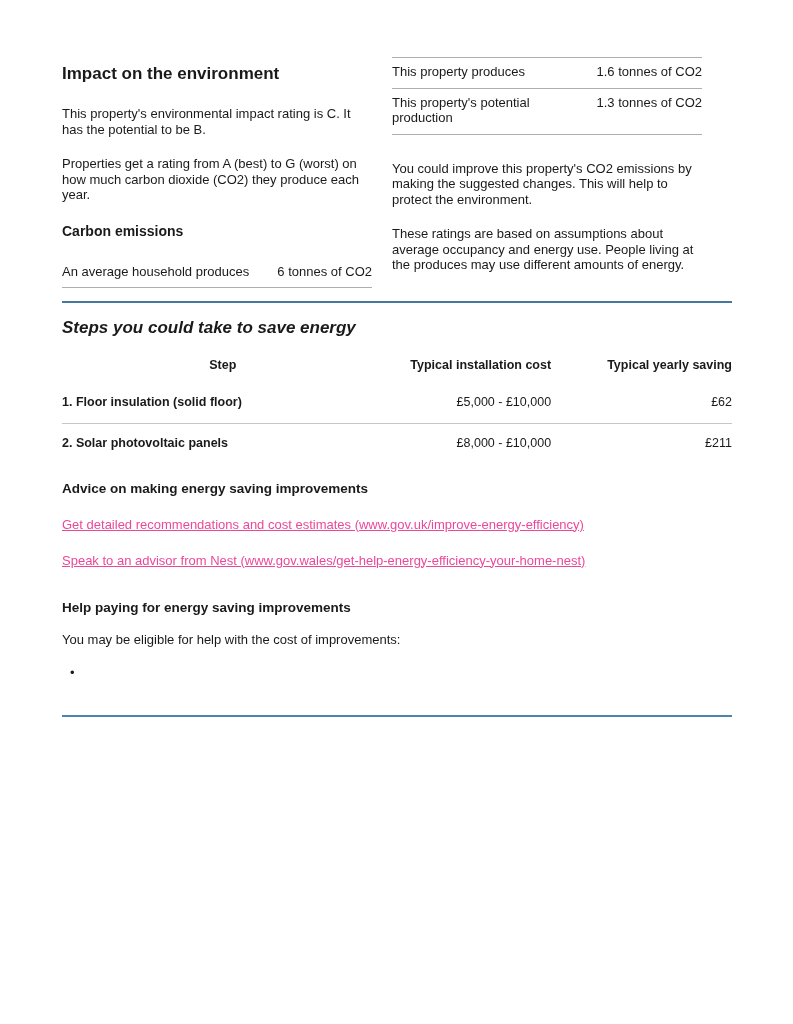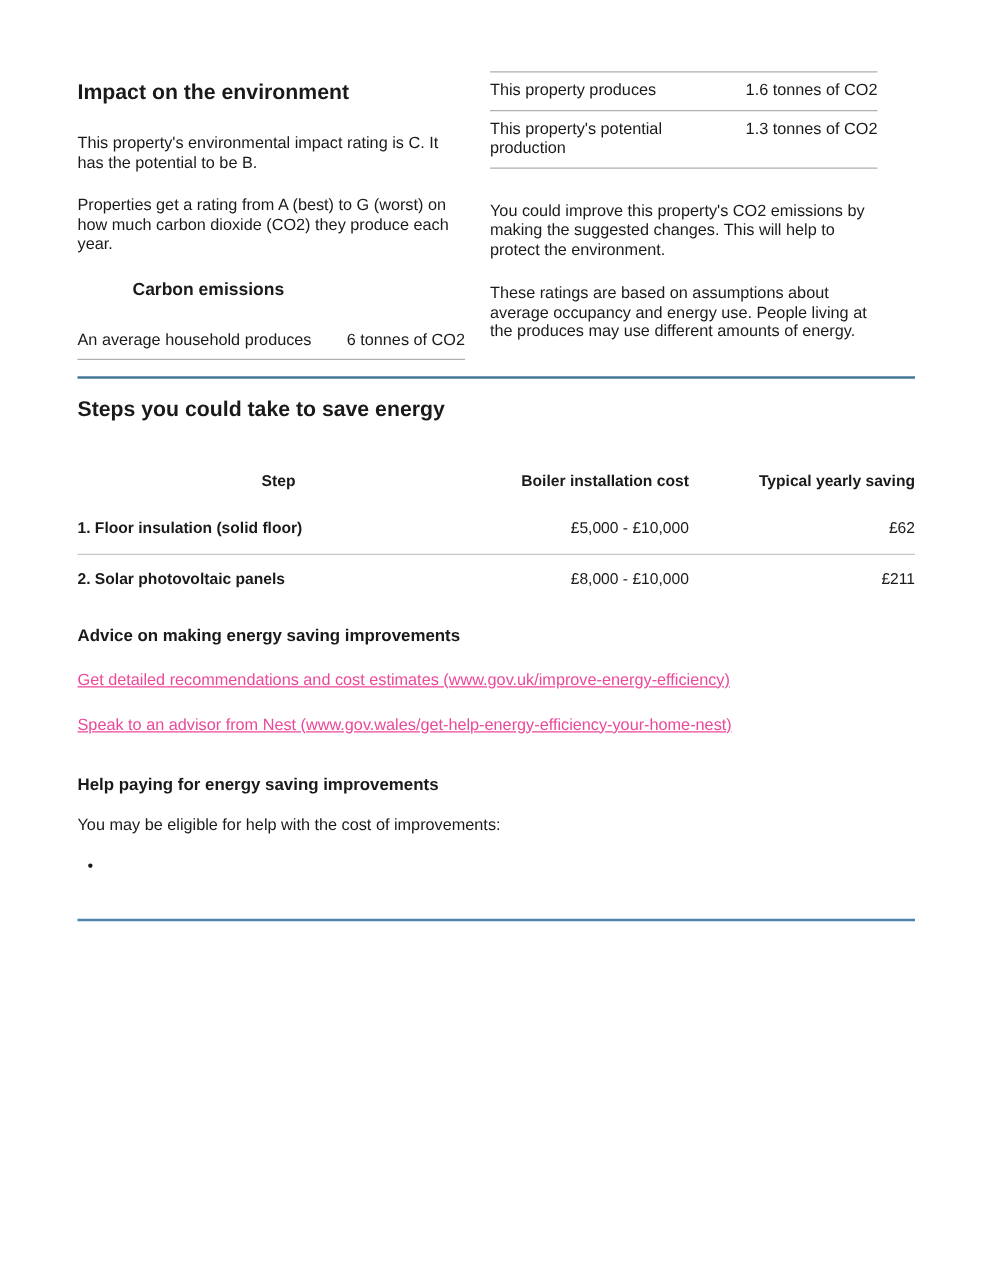--- a/index.html
+++ b/index.html
@@ -57,21 +57,21 @@
     text-align: right;
     white-space: nowrap;
   }
   .right-kv { border-top: 1px solid #adb0b2; margin-top: 2px; margin-bottom: 26px; }
   .left-kv { margin-top: 4px; }
   hr.blue-rule {
     border: none;
     border-top: 2px solid #45789a;
     margin: 9px 0 0 0;
   }
-  h2.steps-heading { margin: 14px 0 40px 0; }
+  h2.steps-heading { margin: 14px 0 20px 0; font-style: italic; }
   
   .steps-table {
     width: 100%;
     border-collapse: collapse;
     font-size: 12.5px;
   }
   .steps-table th {
     font-weight: bold;
     text-align: center;
     padding: 0 0 10px 0;
@@ -123,21 +123,21 @@
 <body>
 
 <div class="page">
 
   <div class="cols">
 
     <div class="col-left">
       <h2>Impact on the environment</h2>
       <p>This property's environmental impact rating is C. It has the potential to be B.</p>
       <p>Properties get a rating from A (best) to G (worst) on how much carbon dioxide (CO2) they produce each year.</p>
-      <h3 style="margin-bottom:18px;margin-left:44px;">Carbon emissions</h3>
+      <h3 style="margin-bottom:18px;">Carbon emissions</h3>
       <table class="kv-table left-kv">
         <tbody>
             <tr>
           <td style="width:62%;">An average household produces</td>
           <td class="val">6 tonnes of CO2</td>
         </tr>
       </tbody>
         </table>
     </div>
 
@@ -167,21 +167,21 @@
 
     <table class="steps-table">
       <colgroup>
           <col class="col-step">
           <col class="col-cost">
           <col class="col-save">
         </colgroup>
       <tbody>
           <tr>
         <th>Step</th>
-        <th class="num">Boiler installation cost</th>
+        <th class="num">Typical installation cost</th>
         <th class="num">Typical yearly saving</th>
       </tr>
       <tr class="ruled">
         <td class="step-name">1. Floor insulation (solid floor)</td>
         <td class="num">£5,000 - £10,000</td>
         <td class="num">£62</td>
       </tr>
       <tr>
         <td class="step-name">2. Solar photovoltaic panels</td>
         <td class="num">£8,000 - £10,000</td>

